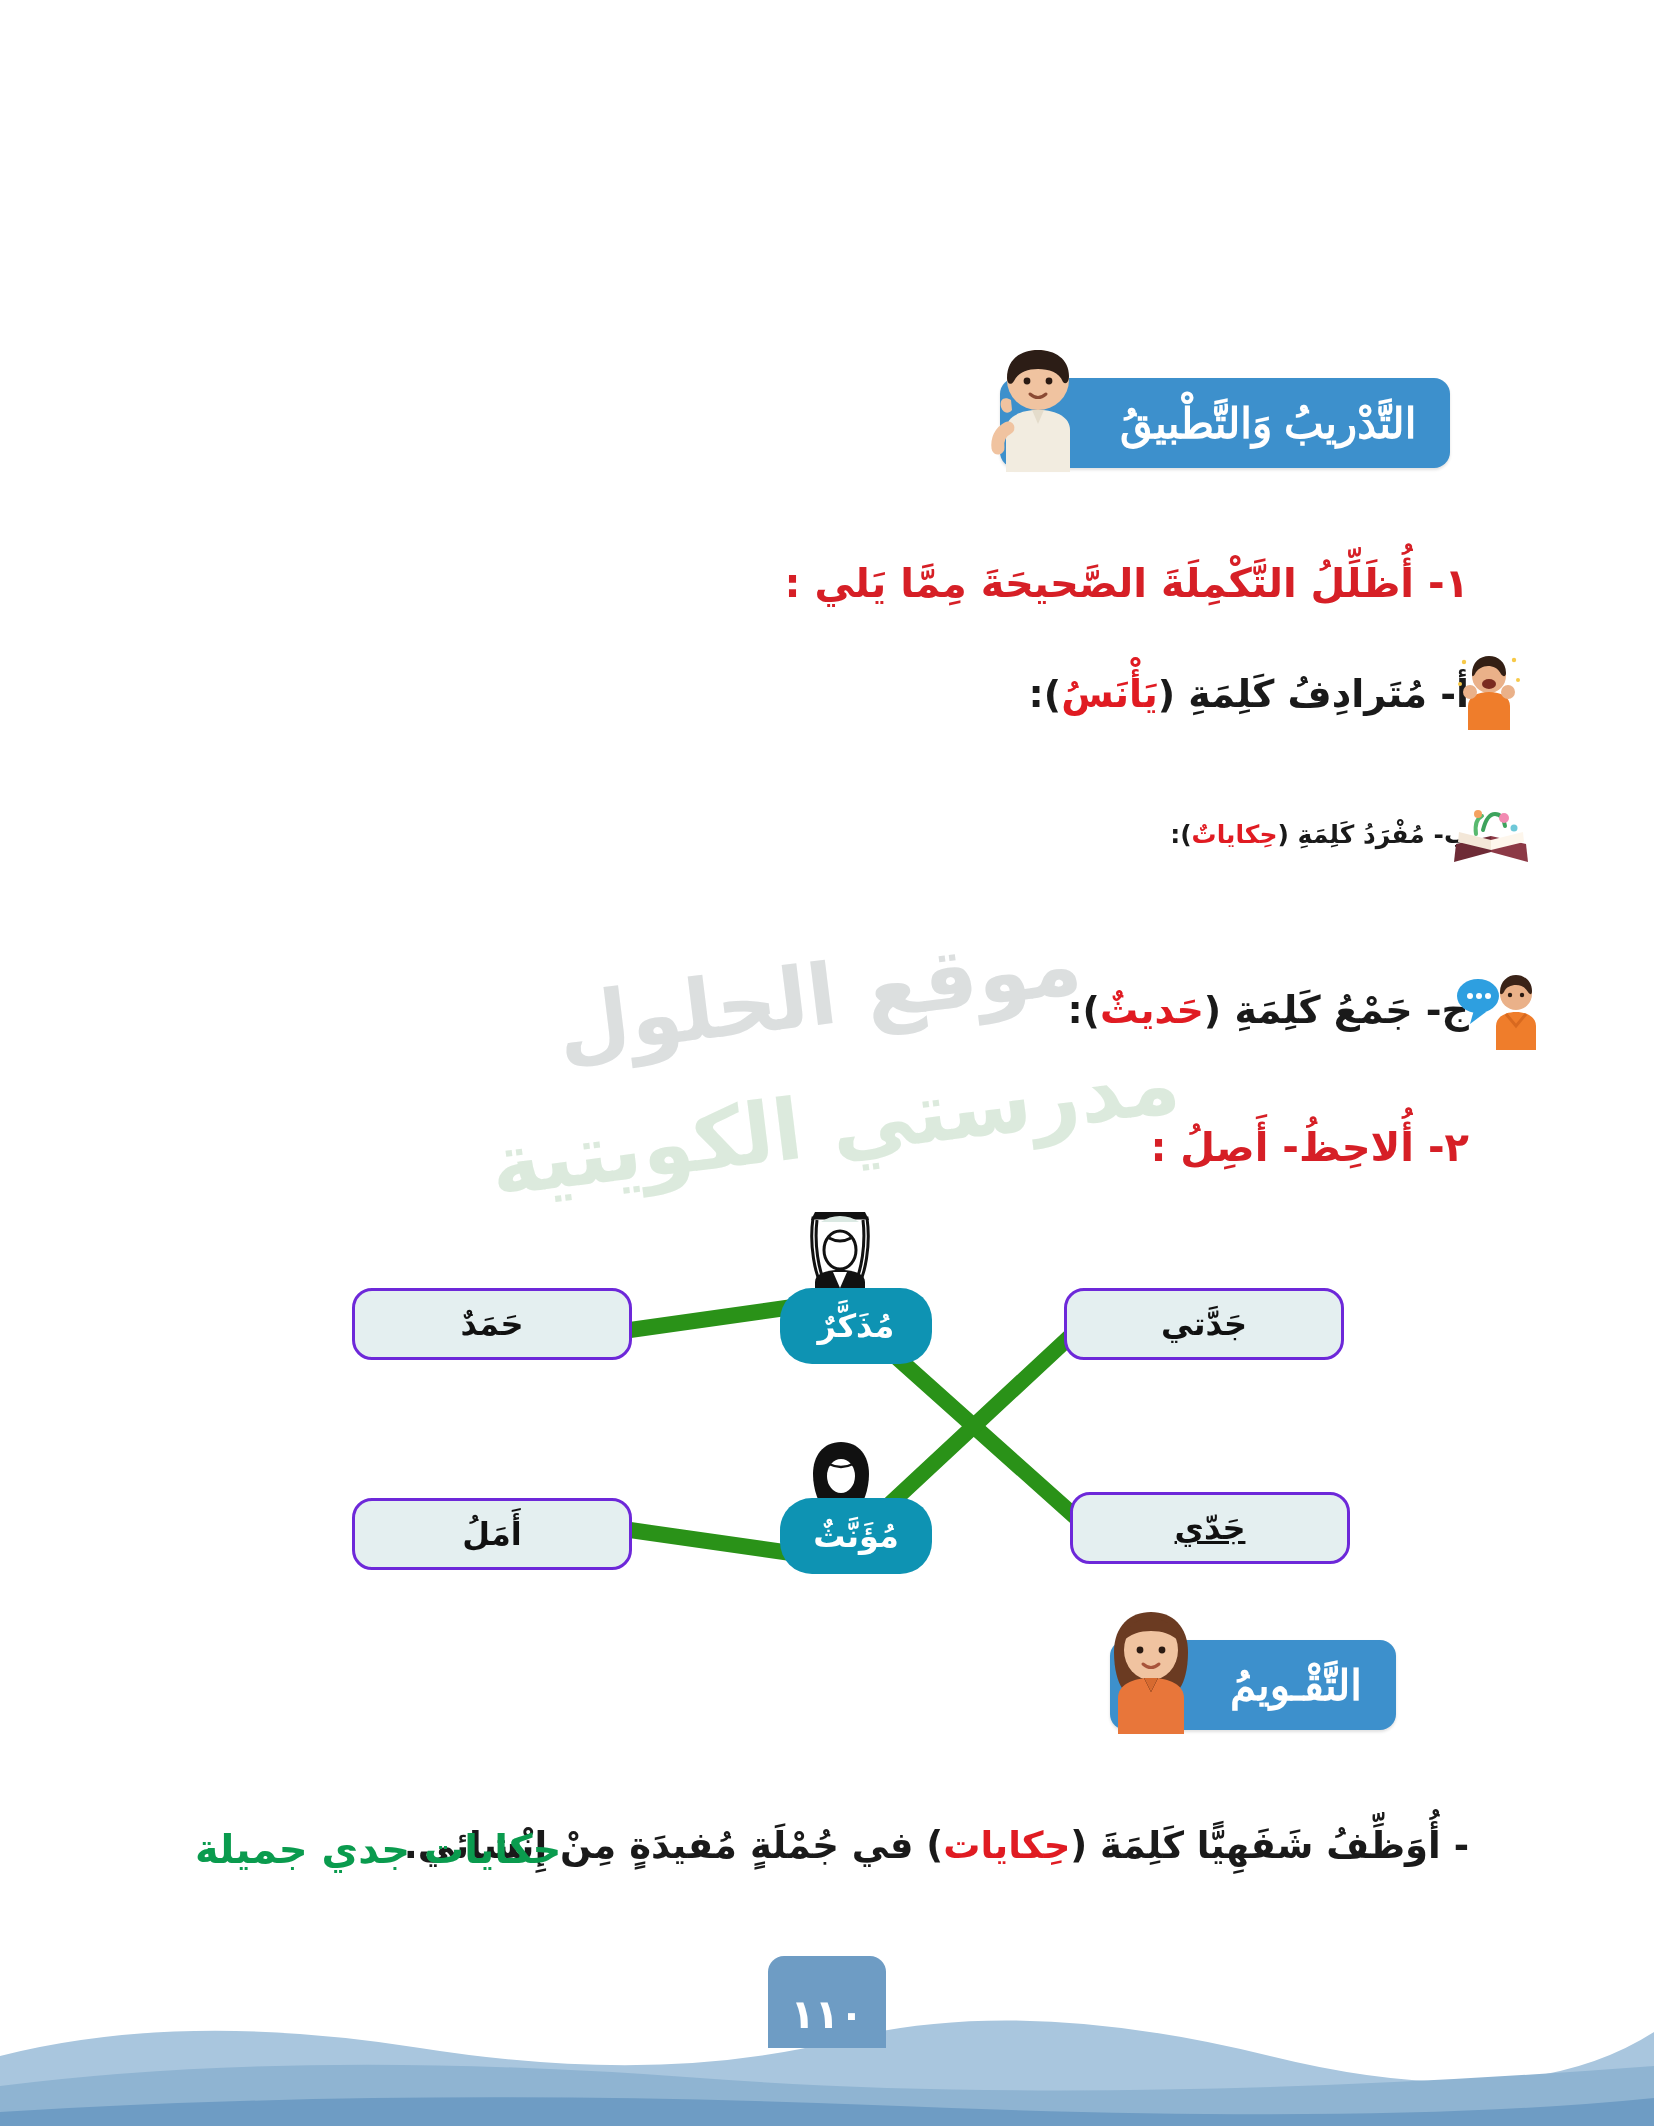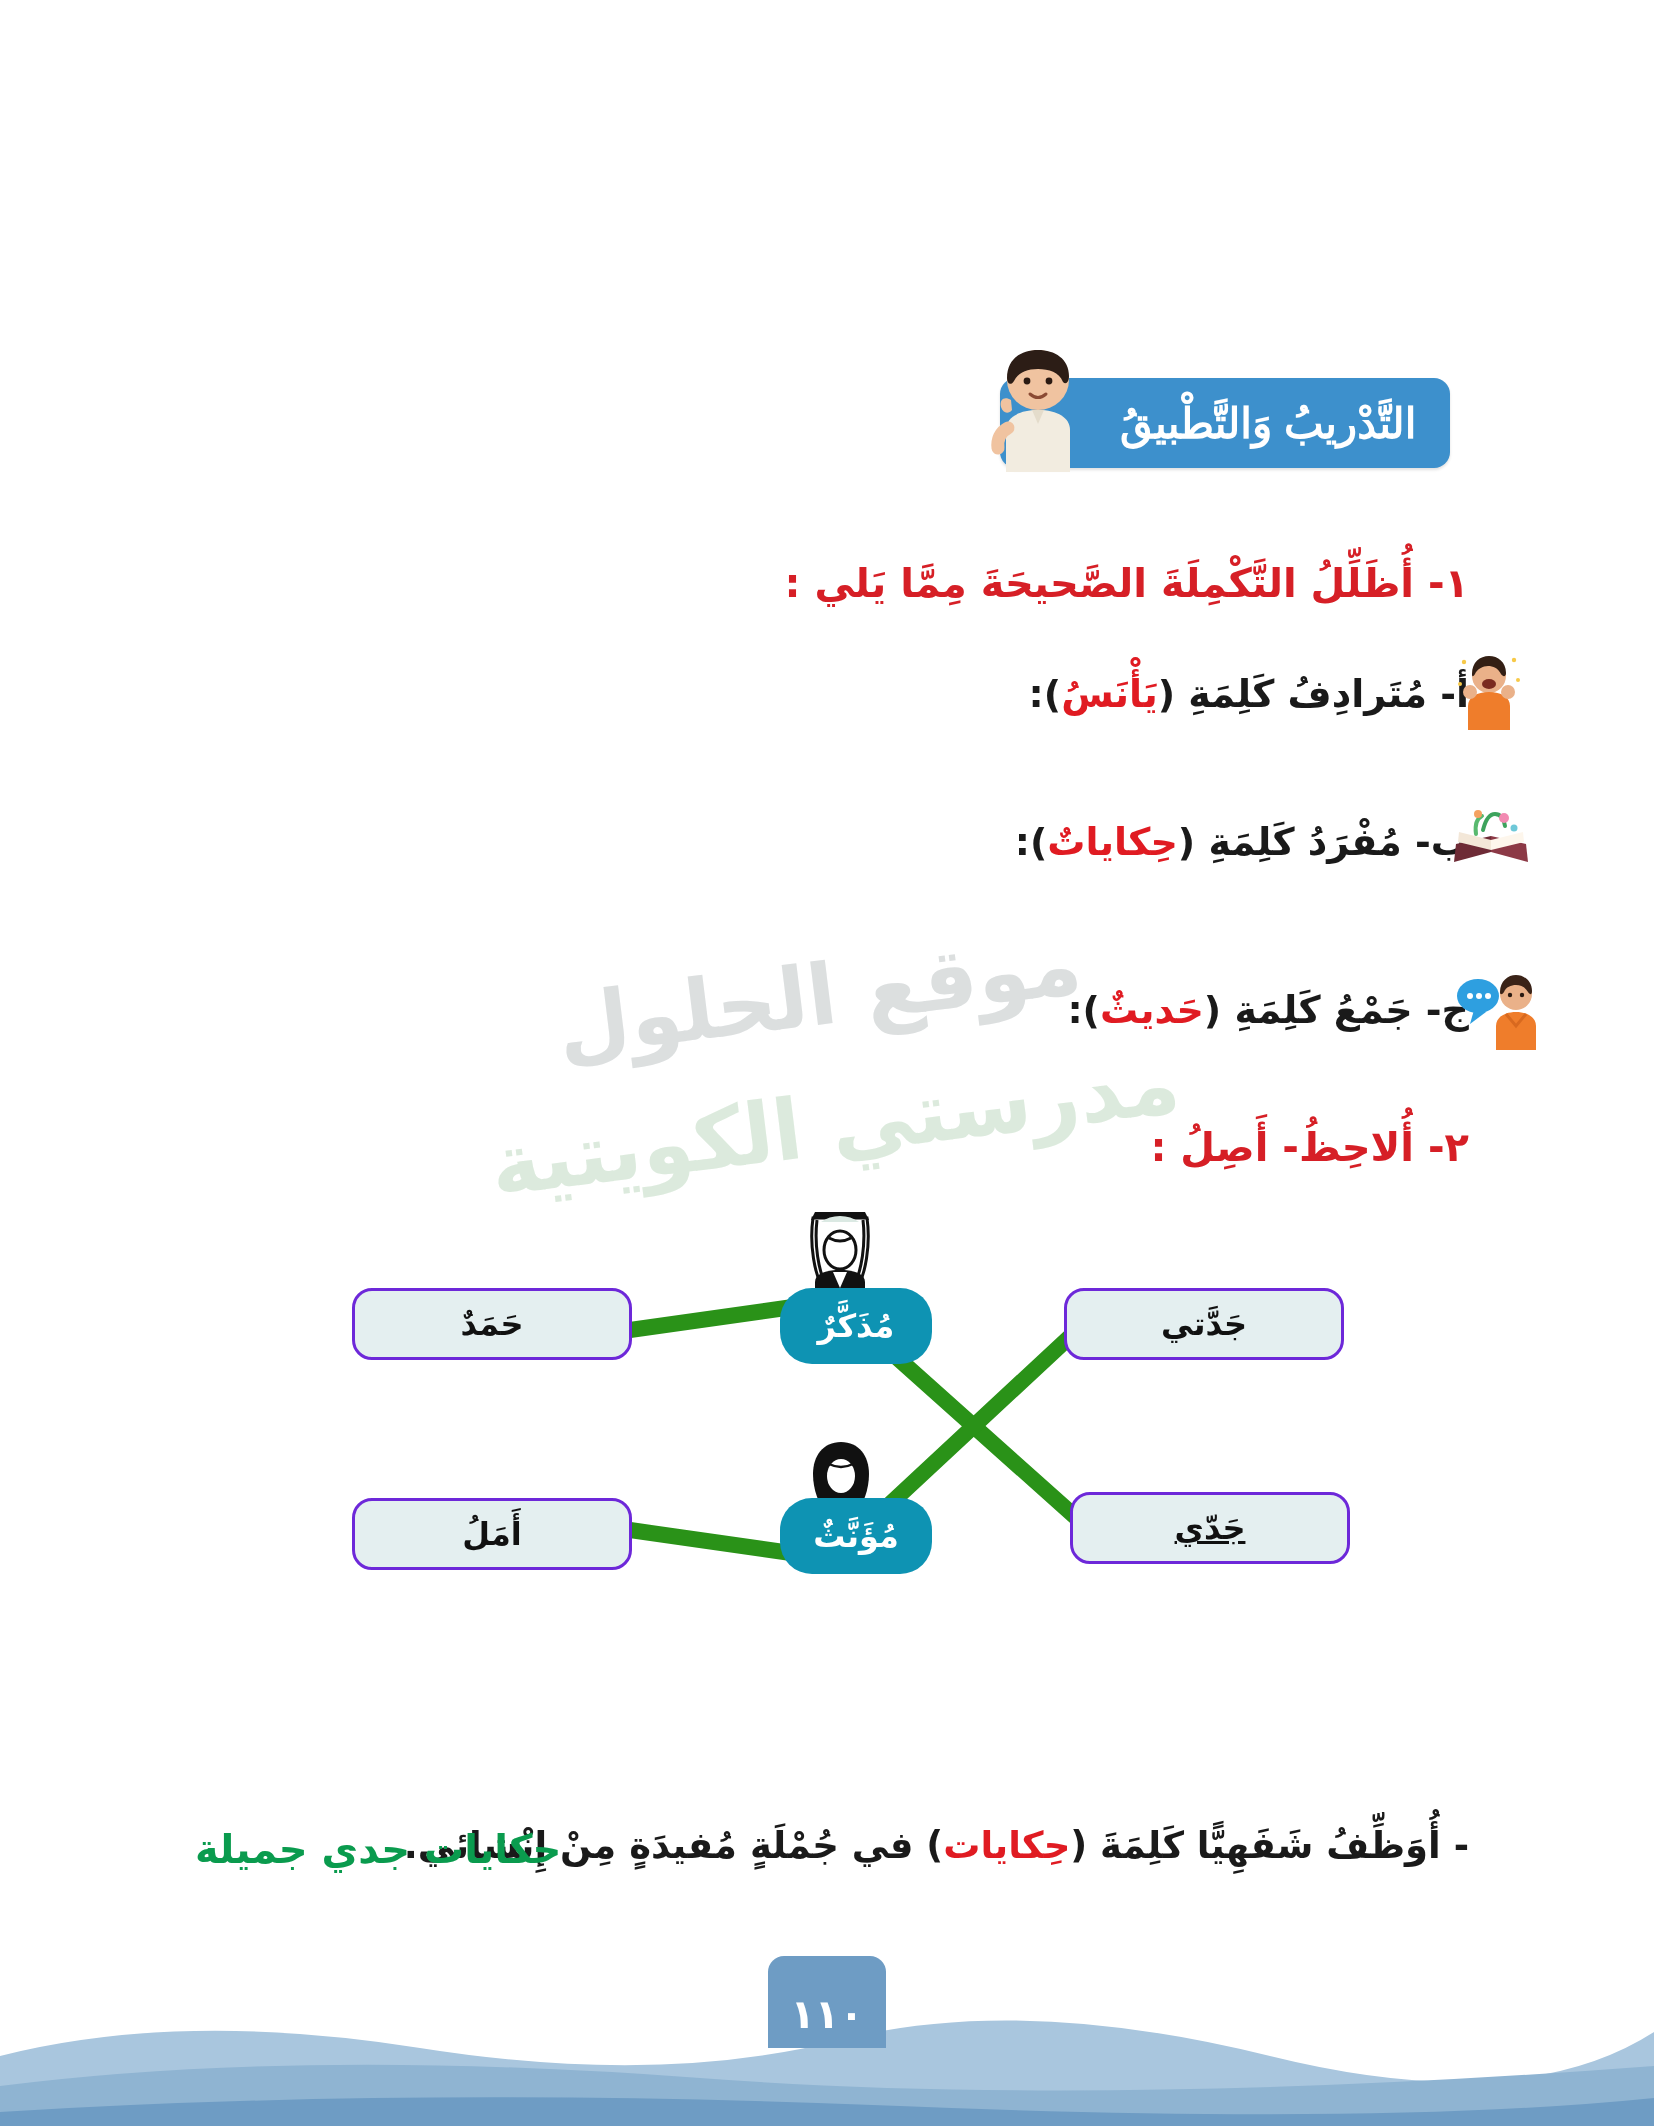--- a/index.html
+++ b/index.html
@@ -233,21 +233,21 @@
     </svg>
   </div>
 
   <div class="opt-row">
     
     
     
     
   </div>
 
-  <div class="qline" style="top:820px; right:185px; font-size:38px;">
+  <div class="qline" style="top:820px; right:185px; font-size:25px;">
     <span class="blk">ب-</span>
     <span class="blk">مُفْرَدُ كَلِمَةِ (</span><span class="red">حِكاياتٌ</span><span class="blk">):</span>
   </div>
   <div class="match-icon" style="top:800px; right:120px; width:86px; height:80px;">
     <svg class="fig-svg" viewBox="0 0 86 80">
       <path d="M43 52 6 62l2-18 35-8z" fill="#6e2b36"></path>
       <path d="M43 52 80 62l-2-18-35-8z" fill="#8c3946"></path>
       <path d="M43 50 10 42l1-10 32 8z" fill="#f3e7d8"></path>
       <path d="M43 50 76 42l-1-10-32 8z" fill="#fdf6ec"></path>
       <path d="M35 30q4-16 12-16t10 12" stroke="#3da35d" stroke-width="4" fill="none" stroke-linecap="round"></path>
@@ -340,20 +340,38 @@
     <span>مُؤَنَّثٌ</span>
   </div>
 
   <div class="match-box" style="left:1064px; top:1288px;">
     <span>جَدَّتي</span>
   </div>
   <div class="match-box" style="left:1070px; top:1492px;text-decoration:underline;">
     <span>جَدّي</span>
   </div>
 
+  <div class="banner" style="top:1640px; left:1110px;">
+    <div class="banner-pill">
+      <span>التَّقْـويمُ</span>
+    </div>
+    <div class="banner-figure">
+      <svg class="fig-svg" viewBox="0 0 118 128">
+        <path d="M22 46c0-26 16-40 37-40s37 14 37 40c0 18-4 30-8 36H30c-4-6-8-18-8-36z" fill="#6b3b22"></path>
+        <ellipse cx="59" cy="44" rx="27" ry="30" fill="#f0c3a0"></ellipse>
+        <path d="M30 36c4-16 16-24 29-24s25 8 29 24c-8-8-18-11-29-11s-21 3-29 11z" fill="#6b3b22"></path>
+        <circle cx="48" cy="44" r="3.4" fill="#2b1a12"></circle>
+        <circle cx="70" cy="44" r="3.4" fill="#2b1a12"></circle>
+        <path d="M51 58q8 7 16 0" stroke="#a8543b" stroke-width="3" fill="none" stroke-linecap="round"></path>
+        <path d="M26 128V92c0-13 14-20 33-20s33 7 33 20v36z" fill="#e8763a"></path>
+        <path d="M52 72h14l-7 14z" fill="#d4reuse"></path>
+        <path d="M52 72h14l-7 14z" fill="#d66a30"></path>
+      </svg>
+    </div>
+  </div>
 
   <div class="qline" style="top:1824px; right:185px; font-size:37px;">
     <span class="blk">- أُوَظِّفُ شَفَهِيًّا كَلِمَةَ (</span><span class="red">حِكايات</span><span class="blk">) في جُمْلَةٍ مُفيدَةٍ مِنْ إِنْشائي.</span>
   </div>
   <div class="handwritten" style="top:1826px; left:195px;">
     <span>حكايات جدي جميلة</span>
   </div>
 
   <svg class="footer-wave" viewBox="0 0 1654 190" preserveAspectRatio="none">
     <path d="M0 120 Q 180 74 420 112 T 840 104 T 1270 120 T 1654 96 L1654 190 L0 190Z" fill="#a9c6de"></path>

